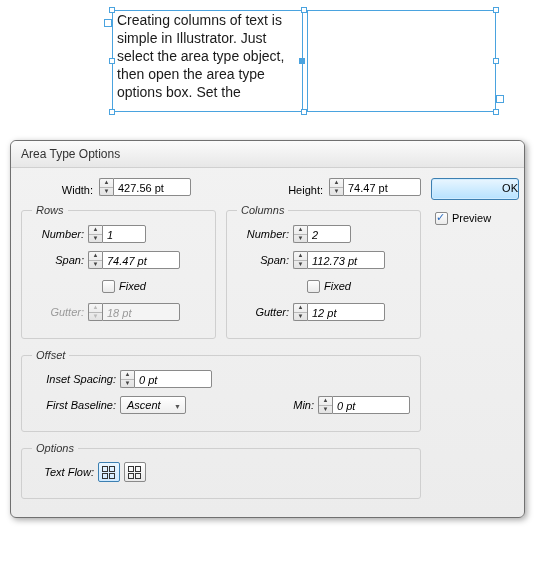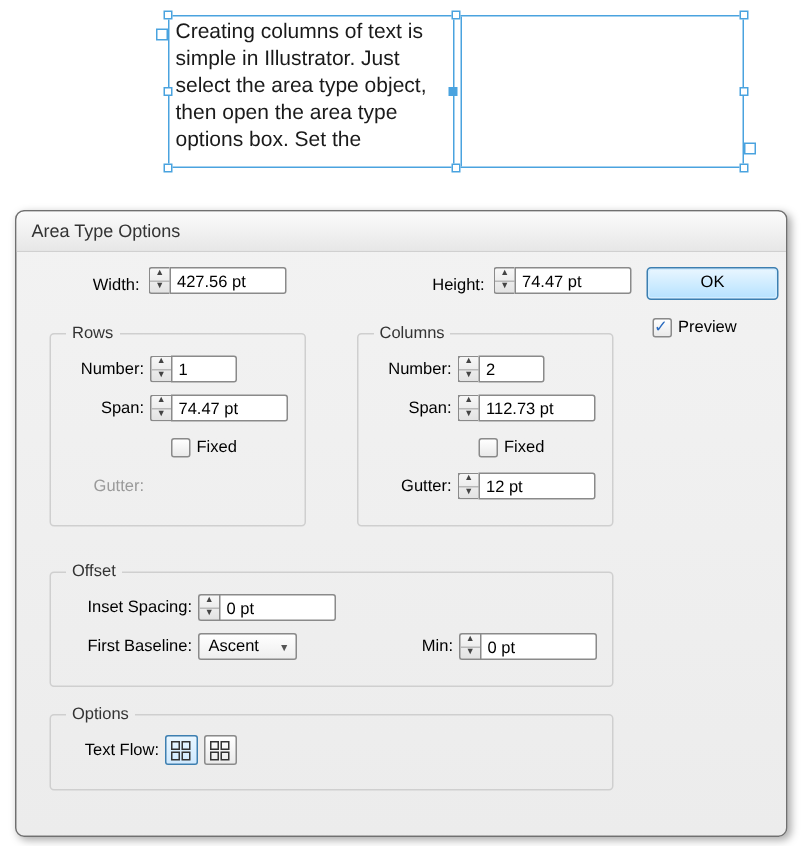--- a/index.html
+++ b/index.html
@@ -147,23 +147,24 @@
     box-sizing: border-box;
     border-radius: 0 2px 2px 0;
   }
   .txt.w80 { width: 78px; }
   .txt.w44 { width: 44px; }
   .txt.disabled { color:#9a9a9a; background:#f4f4f4;}
   .spinwrap.disabled .spinbtns span{ color:#bbb;}
   fieldset {
     border: 1px solid #cfcfcf;
     border-radius: 3px;
-    margin: 12px;
+    margin: 0;
     padding: 8px 10px 10px 10px;
     background: transparent;
+    font-style: italic;
   }
   legend {
     padding: 0 4px;
     color: #333;
     font-size: 11px;
   }
   .two {
     display: flex;
     gap: 10px;
     margin-bottom: 10px;
@@ -207,20 +208,21 @@
     background: linear-gradient(#fdfdfd,#e6e6e6);
     font-size: 11px;
     text-align: center;
     line-height: 18px;
     cursor: pointer;
   }
   .btn.primary {
     background: linear-gradient(#e9f6ff,#b6e2ff);
     border-color:#3c7fb1;
     box-shadow: inset 0 0 0 1px #d0ecff;
+    text-align: right;
   }
   .prev {
     display:flex;align-items:flex-start;gap:4px;margin-top:6px;padding-left:4px;
   }
   .left-col { width: 400px; }
 
   .toggleicon {
     width:20px;height:18px;border:1px solid #8a8a8a;background:linear-gradient(#fff,#eaeaea);
     display:inline-flex;align-items:center;justify-content:center;border-radius:2px;margin-right:4px;
   }
@@ -307,20 +309,27 @@
             </span>
           </div>
           <div class="frow chkrow">
             <label>
               <span class="chkbox"></span>
               <span>Fixed</span>
             </label>
           </div>
           <div class="frow">
             <span class="lbl disabled-lbl">Gutter:</span>
+            <span class="spinwrap disabled">
+              <span class="spinbtns">
+                  <span>▲</span>
+                  <span>▼</span>
+                </span>
+              <span class="txt w80 disabled">18 pt</span>
+            </span>
           </div>
         </fieldset>
 
         <fieldset>
           <legend>Columns</legend>
           <div class="frow">
             <span class="lbl">Number:</span>
             <span class="spinwrap">
               <span class="spinbtns">
                   <span>▲</span>

